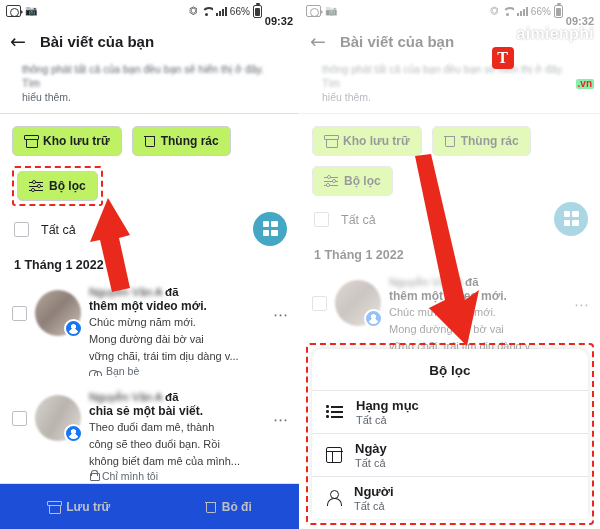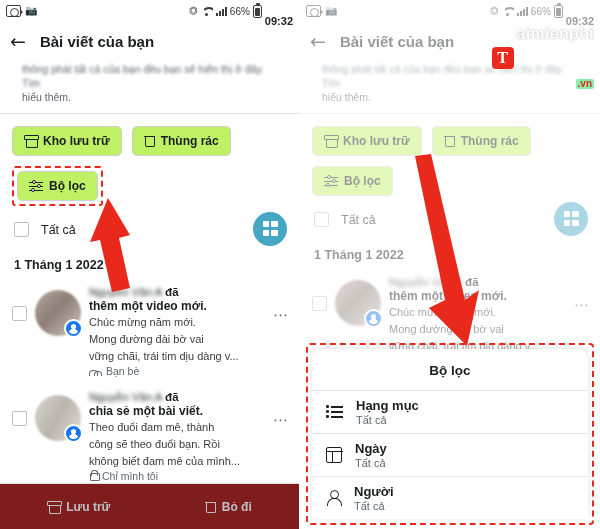--- a/index.html
+++ b/index.html
@@ -214,21 +214,21 @@
     border: 1.2px solid #606770; border-radius: 1px;
   }
   .ico-lock:after {
     content: ""; position: absolute; left: 2px; top: 0; width: 5px; height: 5px;
     border: 1.2px solid #606770; border-bottom: none; border-radius: 3px 3px 0 0;
   }
 
   
   .bottombar {
     position: absolute; left: 0; right: 0; bottom: 0; height: 46px;
-    border-top: 1px solid #dddfe2; background: #7f1d1d;
+    border-top: 1px solid #dddfe2; background: #1d4ed8;
     display: flex; align-items: center; justify-content: space-around;
   }
   .bb-btn {
     display: flex; align-items: center; gap: 6px;
     font-size: 12px; color: #bcc0c4; font-weight: bold;
   }
   .ico-archive.dim:before, .ico-archive.dim:after { border-color: #bcc0c4; }
   .ico-trash.dim:before { background: #bcc0c4; }
   .ico-trash.dim:after { border-color: #bcc0c4; }
 

